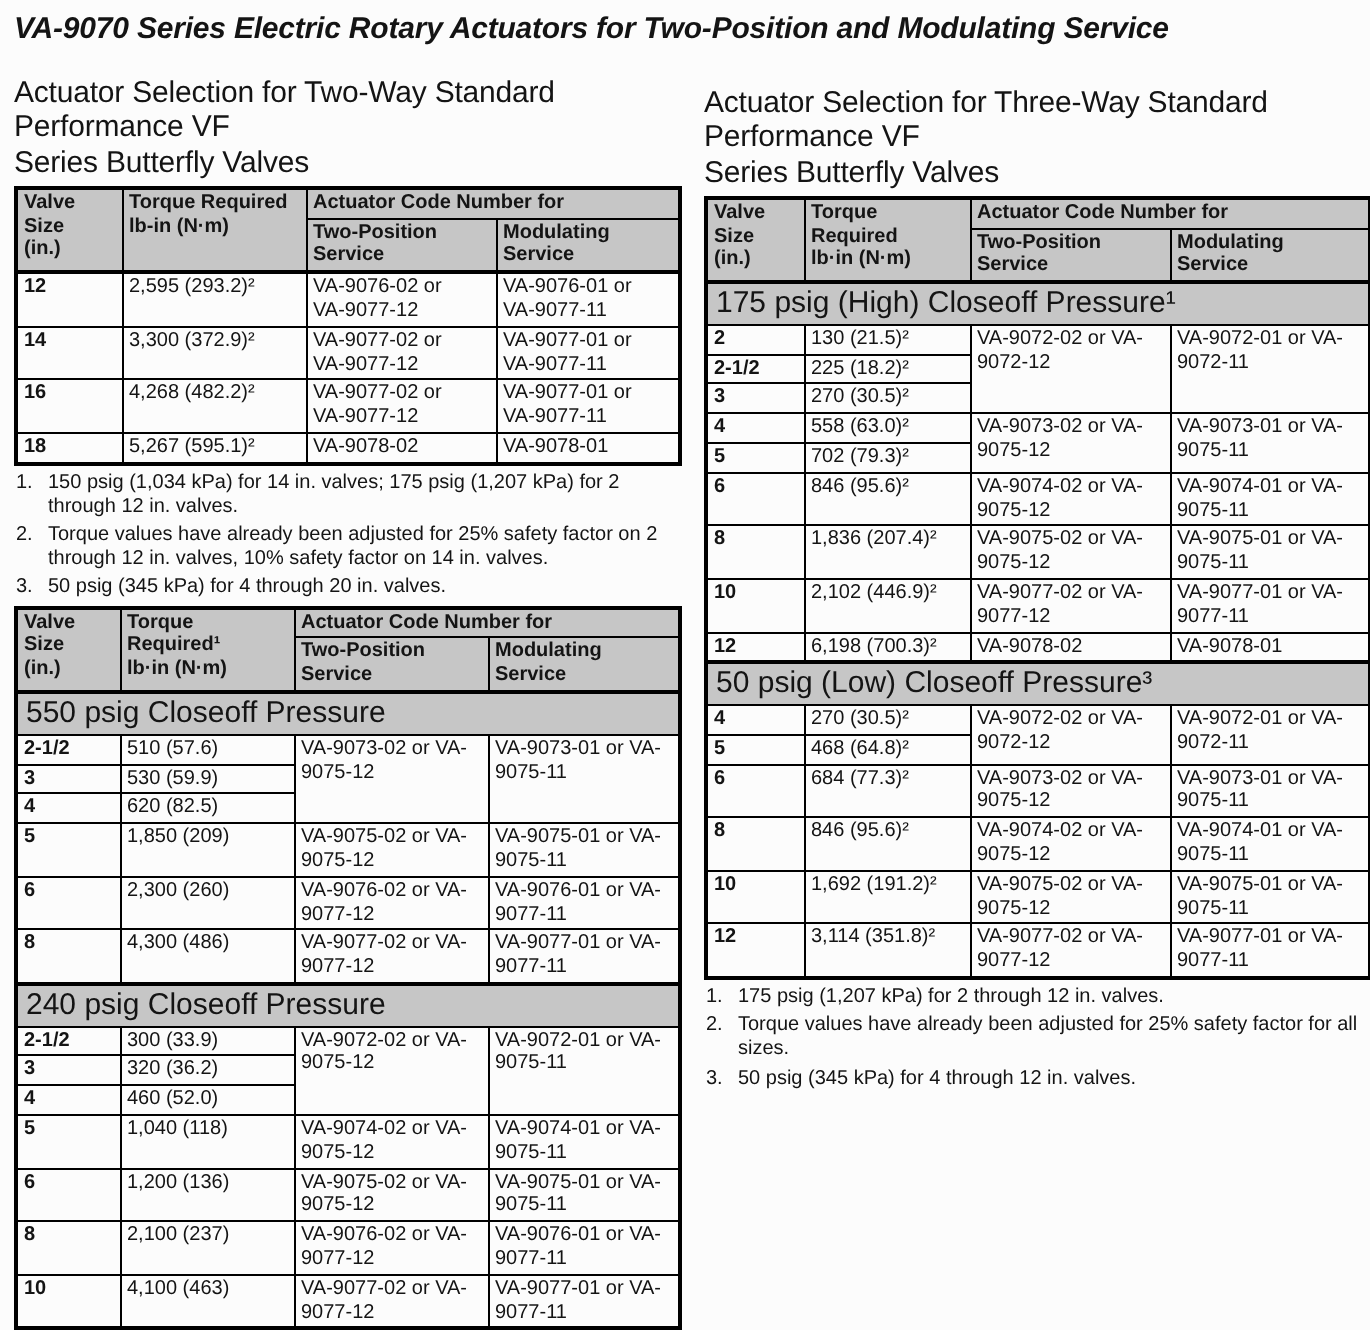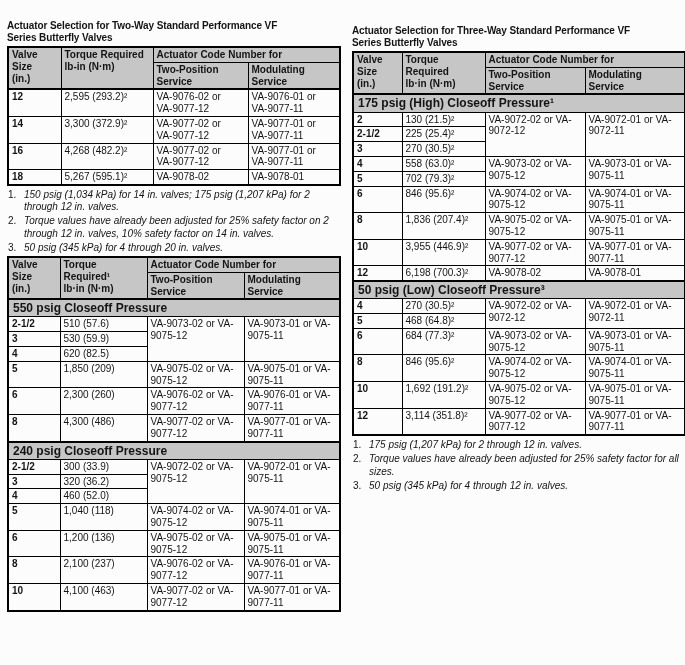--- a/index.html
+++ b/index.html
@@ -10,50 +10,51 @@
     font-family: "Liberation Sans", sans-serif;
     padding: 6px 7px 0 7px;
   }
   .title {
     font-size: 15px; font-weight: bold; font-style: italic;
     margin: 0; line-height: 1.2; letter-spacing: -0.1px;
   }
   .cols { display: flex; gap: 13px; margin-top: 2px; }
   .col { flex: 0 0 332px; width: 332px; }
   .heading {
-    font-size: 10px; font-weight: bold; line-height: 1.15;
+    font-size: 15px; font-weight: normal; line-height: 1.15;
     margin: 12px 0 3px 0; white-space: pre-line; letter-spacing: -0.1px;
   }
   .heading.mt-lg { margin-top: 17px; }
   table.t {
     border-collapse: collapse; table-layout: fixed; width: 332px;
     border: 2px solid var(--border, #000);
   }
   .t th, .t td {
     border: 1px solid var(--border, #000);
     padding: 1px 3px; font-size: 10px; line-height: 1.18;
     text-align: left; vertical-align: top;
     white-space: pre-line; overflow-wrap: break-word;
   }
   .t thead th { background: var(--header-bg, #c6c6c6); font-weight: bold; margin-left: 36px; }
   .t tbody tr:first-child td { border-top-width: 2px; }
   .t tr.sec td {
-    background: var(--header-bg, #c6c6c6); font-weight: bold;
-    border-top-width: 2px; font-size: 12px; padding: 1px 4px;
+    background: var(--header-bg, #c6c6c6); font-weight: normal;
+    border-top-width: 2px; font-size: 15px; padding: 1px 4px;
   }
   .t td.c1 { font-weight: bold; }
   .footnotes { margin: 3px 0 0 1px; }
   .fn { display: flex; font-size: 10px; line-height: 1.22; margin-bottom: 2px; }
   .fn-n { flex: 0 0 16px; }
-  .fn-t { flex: 1; font-style: italic; }
+  .fn-t { flex: 1; }
 </style>
 </head>
 <body>
 
 <div class="page">
+  <h1 class="title">VA-9070 Series Electric Rotary Actuators for Two-Position and Modulating Service</h1>
   <div class="cols">
 
     <div class="col">
       <h2 class="heading">Actuator Selection for Two-Way Standard Performance VF
 Series Butterfly Valves</h2>
       <table class="t">
         <colgroup>
           <col style="width:53px">
             <col style="width:92px">
           <col style="width:95px">
@@ -281,21 +282,21 @@
             <tr>
               <td class="c1">2</td>
               <td>130 (21.5)²</td>
               <td rowspan="3">VA-9072-02 or VA-
 9072-12</td>
               <td rowspan="3">VA-9072-01 or VA-
 9072-11</td>
             </tr>
             <tr>
               <td class="c1">2-1/2</td>
-              <td>225 (25.4)²</td>
+              <td>225 (18.2)²</td>
             </tr>
             <tr>
               <td class="c1">3</td>
               <td>270 (30.5)²</td>
             </tr>
             <tr>
               <td class="c1">4</td>
               <td>558 (63.0)²</td>
               <td rowspan="2">VA-9073-02 or VA-
 9075-12</td>
@@ -317,21 +318,21 @@
             <tr>
               <td class="c1">8</td>
               <td>1,836 (207.4)²</td>
               <td>VA-9075-02 or VA-
 9075-12</td>
               <td>VA-9075-01 or VA-
 9075-11</td>
             </tr>
             <tr>
               <td class="c1">10</td>
-              <td>3,955 (446.9)²</td>
+              <td>2,102 (446.9)²</td>
               <td>VA-9077-02 or VA-
 9077-12</td>
               <td>VA-9077-01 or VA-
 9077-11</td>
             </tr>
             <tr>
               <td class="c1">12</td>
               <td>6,198 (700.3)²</td>
               <td>VA-9078-02</td>
               <td>VA-9078-01</td>

